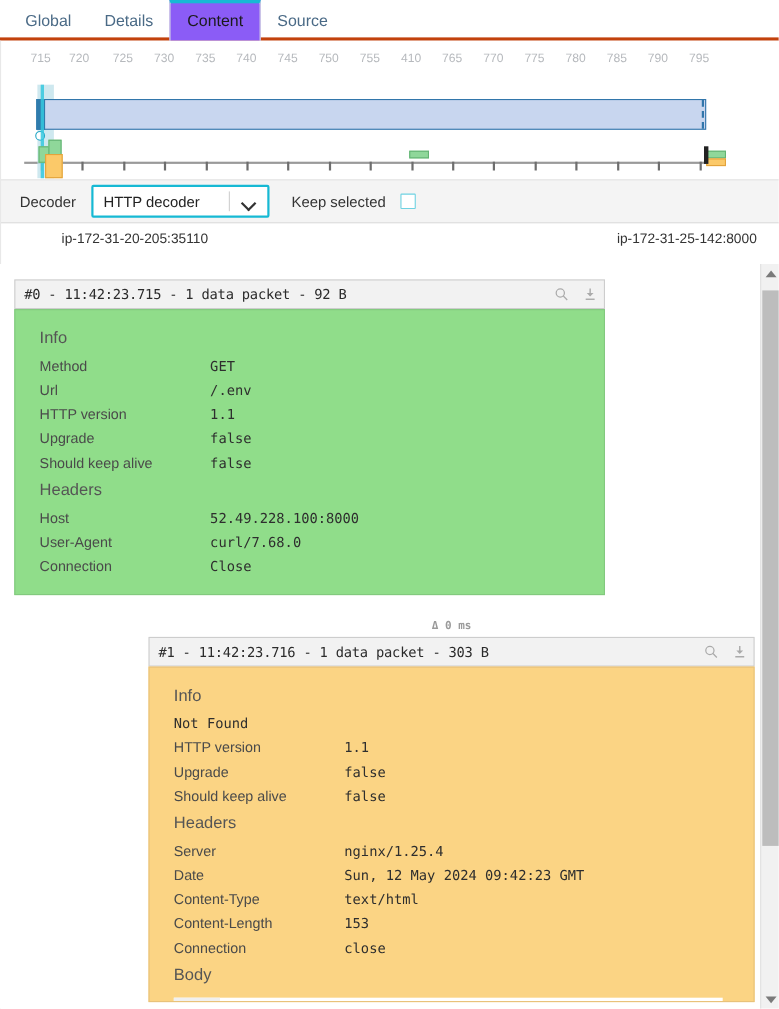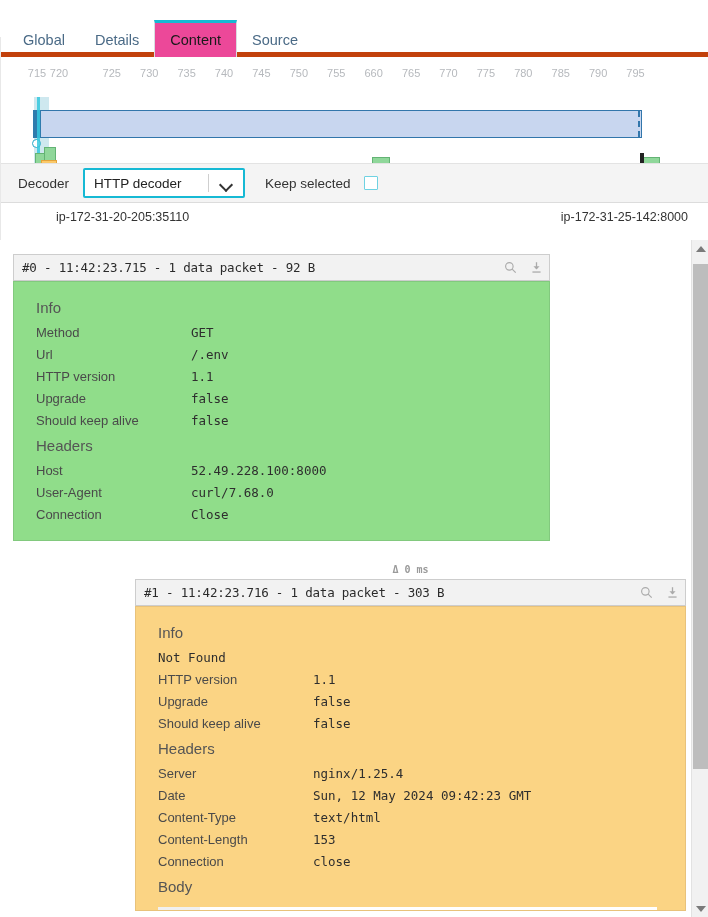--- a/index.html
+++ b/index.html
@@ -4,30 +4,30 @@
 <style>
   html,body{margin:0;padding:0;}
   body{
     width:708px;height:917px;overflow:hidden;background:#ffffff;
     font-family:"Liberation Sans",sans-serif;font-size:13px;color:#333;
     -webkit-font-smoothing:antialiased;
   }
   .app{position:relative;width:708px;height:917px;overflow:hidden;}
 
   
-  .tabbar{position:relative;height:37px;background:#fff;border-bottom:5px solid #c2410c;box-sizing:border-box;margin-top:20px;}
+  .tabbar{position:relative;height:37px;background:#fff;border-bottom:3px solid #c2410c;box-sizing:border-box;}
   .tabs{display:flex;align-items:stretch;height:36px;padding-left:8px;}
   .tab{
     display:flex;align-items:center;padding:0 15px;font-size:14.5px;color:#4a6a86;
     cursor:pointer;box-sizing:border-box;border-top:3px solid transparent;
     position:relative;
   }
   .tab.active{
     color:#1a1a1a;border-top:3px solid #16b9d4;border-left:1px solid #d9dde1;
-    border-right:1px solid #d9dde1;background:#ec4899;margin-bottom:-1px;padding-bottom:1px;
+    border-right:1px solid #d9dde1;background:#8b5cf6;margin-bottom:-1px;padding-bottom:1px;
   }
 
   
   .timeline-wrap{position:relative;height:112px;background:#fff;}
   .tl{position:absolute;left:0;top:0;right:0;height:112px;}
   .tl-axis{position:absolute;left:22px;right:50px;top:111px;height:2px;background:#9a9a9a;}
   .tick{position:absolute;top:0px;width:2px;height:8px;background:#6e6e6e;}
   .ticklabel{position:absolute;top:10px;transform:translateX(-50%);font-size:11px;color:#b6b9bd;}
   .range-band{
     position:absolute;background:#bde0ea;opacity:.75;
@@ -137,37 +137,37 @@
         </div>
       </div>
   </div>
 
   <div class="timeline-wrap">
     <div class="tl" id="tl">
         <div class="tl-axis" style="top: 110px;"></div>
         <div class="tick" style="left: 36.9647px; top: 110px;"></div>
         <div class="ticklabel" style="left: 36.9647px;">715</div>
         <div class="tick" style="left: 74.3765px; top: 110px;"></div>
-        <div class="ticklabel" style="left: 59px;">720</div>
+        <div class="ticklabel" style="left: 72px;">720</div>
         <div class="tick" style="left: 111.788px; top: 110px;"></div>
         <div class="ticklabel" style="left: 111.788px;">725</div>
         <div class="tick" style="left: 149.2px; top: 110px;"></div>
         <div class="ticklabel" style="left: 149.2px;">730</div>
         <div class="tick" style="left: 186.612px; top: 110px;"></div>
         <div class="ticklabel" style="left: 186.612px;">735</div>
         <div class="tick" style="left: 224.024px; top: 110px;"></div>
         <div class="ticklabel" style="left: 224.024px;">740</div>
         <div class="tick" style="left: 261.435px; top: 110px;"></div>
         <div class="ticklabel" style="left: 261.435px;">745</div>
         <div class="tick" style="left: 298.847px; top: 110px;"></div>
         <div class="ticklabel" style="left: 298.847px;">750</div>
         <div class="tick" style="left: 336.259px; top: 110px;"></div>
         <div class="ticklabel" style="left: 336.259px;">755</div>
         <div class="tick" style="left: 373.671px; top: 110px;"></div>
-        <div class="ticklabel" style="left: 373.671px;">660</div>
+        <div class="ticklabel" style="left: 373.671px;">410</div>
         <div class="tick" style="left: 411.082px; top: 110px;"></div>
         <div class="ticklabel" style="left: 411.082px;">765</div>
         <div class="tick" style="left: 448.494px; top: 110px;"></div>
         <div class="ticklabel" style="left: 448.494px;">770</div>
         <div class="tick" style="left: 485.906px; top: 110px;"></div>
         <div class="ticklabel" style="left: 485.906px;">775</div>
         <div class="tick" style="left: 523.318px; top: 110px;"></div>
         <div class="ticklabel" style="left: 523.318px;">780</div>
         <div class="tick" style="left: 560.729px; top: 110px;"></div>
         <div class="ticklabel" style="left: 560.729px;">785</div>

